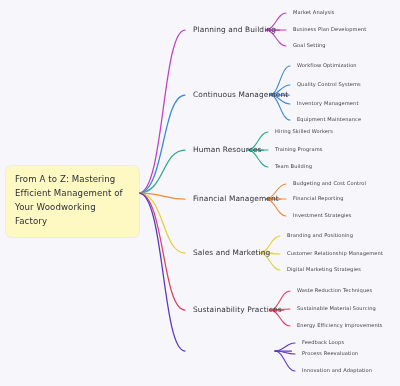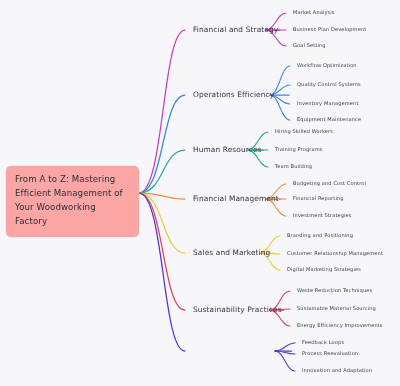--- a/index.html
+++ b/index.html
@@ -101,26 +101,26 @@
       <path d="M 270 310 C 279 310, 281 309, 290 309" fill="none" stroke="#e0405e" stroke-width="1.05" stroke-linecap="round"></path>
       <path d="M 270 310 C 279 310, 281 326, 290 326" fill="none" stroke="#e0405e" stroke-width="1.05" stroke-linecap="round"></path>
       <path d="M 139 193 C 164.3 193, 162 351, 185 351" fill="none" stroke="#5b34c9" stroke-width="1.25" stroke-linecap="round"></path>
       <path d="M 291.453125 351 L 275 351" fill="none" stroke="#5b34c9" stroke-width="1.25" stroke-linecap="round"></path>
       <path d="M 275 351 C 284 351, 286 343, 295 343" fill="none" stroke="#5b34c9" stroke-width="1.05" stroke-linecap="round"></path>
       <path d="M 275 351 C 284 351, 286 354, 295 354" fill="none" stroke="#5b34c9" stroke-width="1.05" stroke-linecap="round"></path>
       <path d="M 275 351 C 284 351, 286 371, 295 371" fill="none" stroke="#5b34c9" stroke-width="1.05" stroke-linecap="round"></path>
     </svg>
 
   <div id="node-layer">
-    <div class="root-node" style="left: 6px; top: 166px; width: 133px; background: #fca5a5; color: rgb(45, 45, 53);">From A to Z: Mastering Efficient Management of Your Woodworking Factory</div>
-  <div class="branch-node" style="left: 191px; top: 30px;">Financial and Strategy</div>
+    <div class="root-node" style="left: 6px; top: 166px; width: 133px; background: #fef9c3; color: rgb(45, 45, 53);">From A to Z: Mastering Efficient Management of Your Woodworking Factory</div>
+  <div class="branch-node" style="left: 191px; top: 30px;">Planning and Building</div>
       <div class="leaf-node" style="left: 292px; top: 13px;">Market Analysis</div>
       <div class="leaf-node" style="left: 292px; top: 30px;">Business Plan Development</div>
       <div class="leaf-node" style="left: 292px; top: 46px;">Goal Setting</div>
-      <div class="branch-node" style="left: 191px; top: 95px;">Operations Efficiency</div>
+      <div class="branch-node" style="left: 191px; top: 95px;">Continuous Management</div>
       <div class="leaf-node" style="left: 296px; top: 66px;">Workflow Optimization</div>
       <div class="leaf-node" style="left: 296px; top: 85px;">Quality Control Systems</div>
       <div class="leaf-node" style="left: 296px; top: 104px;">Inventory Management</div>
       <div class="leaf-node" style="left: 296px; top: 120px;">Equipment Maintenance</div>
       <div class="branch-node" style="left: 191px; top: 150px;">Human Resources</div>
       <div class="leaf-node" style="left: 274px; top: 132px;">Hiring Skilled Workers</div>
       <div class="leaf-node" style="left: 274px; top: 150px;">Training Programs</div>
       <div class="leaf-node" style="left: 274px; top: 167px;">Team Building</div>
       <div class="branch-node" style="left: 191px; top: 199px; text-align: right;">Financial Management</div>
       <div class="leaf-node" style="left: 292px; top: 184px;">Budgeting and Cost Control</div>

